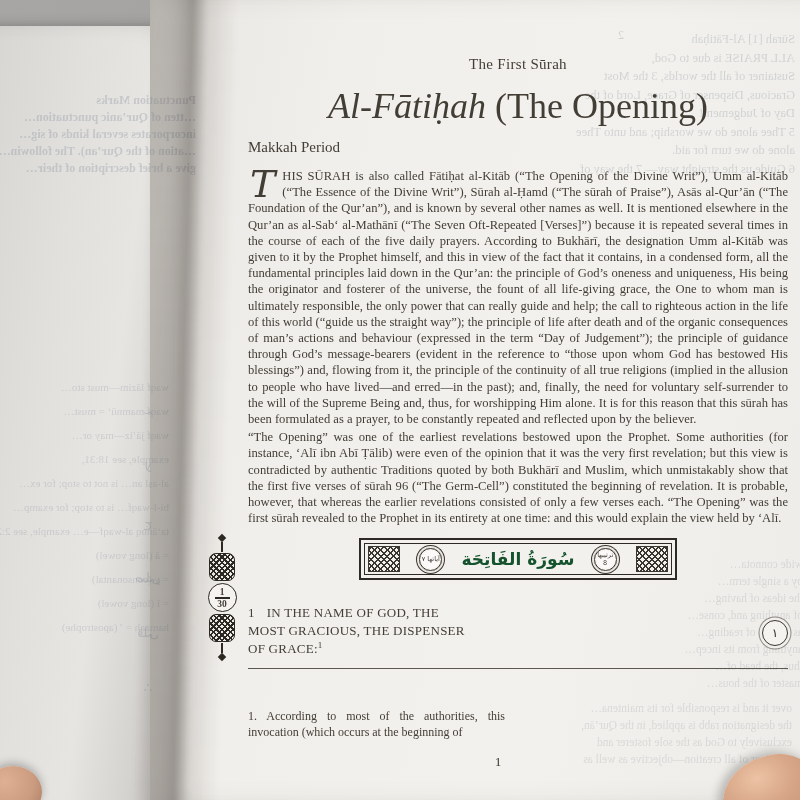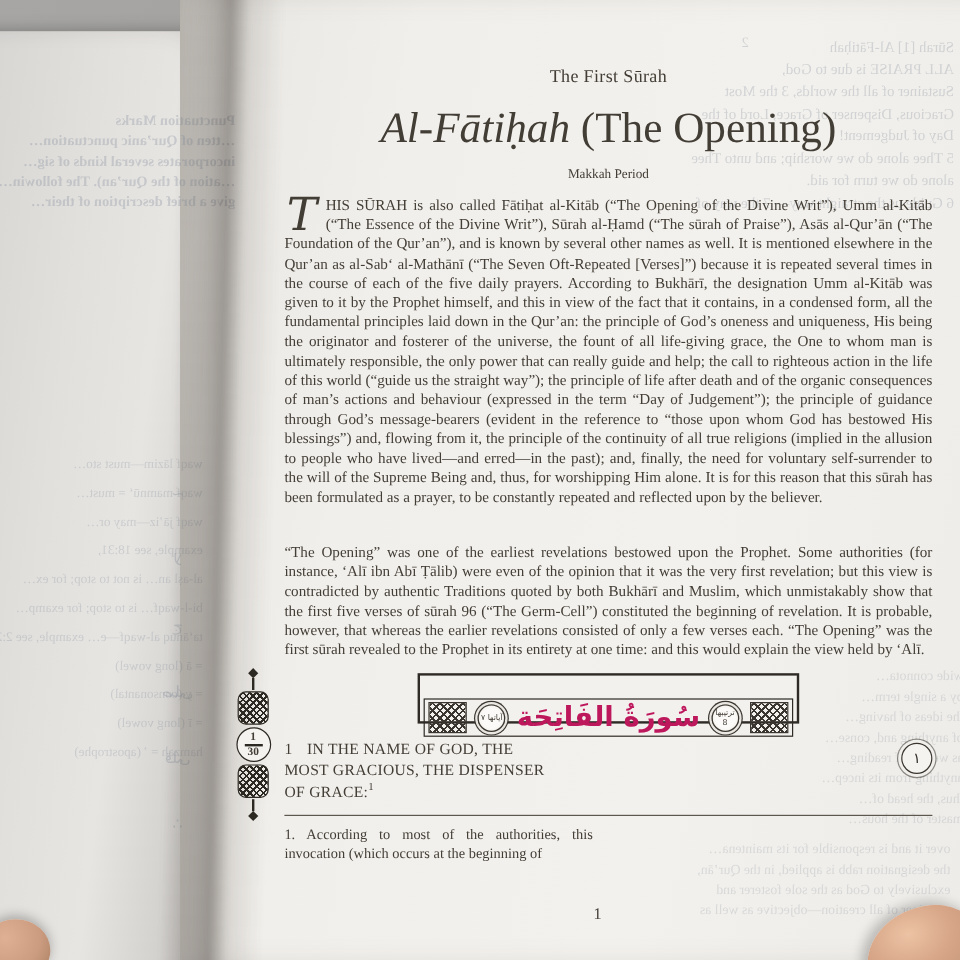--- a/index.html
+++ b/index.html
@@ -32,74 +32,74 @@
   .g-right-top{left:545px;top:30px;width:250px;font-size:12.5px;line-height:18.5px;}
   .g-right-mid{left:628px;top:556px;width:175px;font-size:11.5px;line-height:17px;opacity:.22;}
   .g-right-bot{left:552px;top:700px;width:240px;font-size:11.5px;line-height:17px;opacity:.22;}
   .g-pagenum{left:618px;top:28px;font-size:12px;}
   .g-left-head{left:6px;top:92px;width:190px;font-size:12px;line-height:17px;opacity:.30;font-weight:bold;}
   .g-left-items{left:4px;top:375px;width:165px;font-size:11px;line-height:24px;opacity:.26;}
   .g-left-marks{left:128px;top:385px;width:40px;font-size:13px;line-height:55px;opacity:.30;
     font-family:"DejaVu Sans",sans-serif;text-align:center;}
 
   
-  .page-content{position:absolute;left:237px;top:50px;width:540px;z-index:2;}
+  .page-content{position:absolute;left:248px;top:50px;width:540px;z-index:2;}
   .h-surah{margin:6px 0 0;text-align:center;font-size:15px;font-weight:400;letter-spacing:.3px;}
   .h-title{margin:12px 0 0;text-align:center;font-size:36px;font-weight:400;}
   .h-title .it{font-style:italic;}
-  .h-period{margin:12px 0 0;text-align:center;font-size:11px;font-weight:400;}
+  .h-period{margin:12px 0 0;font-size:15px;font-weight:400;}
   p.body{font-size:12.6px;line-height:16.2px;text-align:justify;margin:0;}
   .it{}
   #para1{margin-top:12px;}
   #para1 .dropcap{float:left;font-size:38px;line-height:30px;font-style:italic;
     font-family:"DejaVu Serif",serif;margin:1px 7px 0 2px;}
-  #para2{margin-top:30px;}
+  #para2{margin-top:2px;}
   #para2::first-line{}
 
   
   .band-row{position:relative;margin-top:12px;height:42px;}
   .band{box-sizing:border-box;margin:0 auto;width:318px;height:42px;border:2px solid #2e2a25;padding:3px;background:rgba(243,241,237,.92);}
   .band-inner{box-sizing:border-box;border:1px solid #2e2a25;height:100%;display:flex;align-items:center;
-    justify-content:space-between;padding:0 3px;margin-top:16px;}
+    justify-content:space-between;padding:0 3px;}
   .knot{width:30px;height:24px;border:1px solid #3a362f;
     background:repeating-linear-gradient(45deg,#3a362f 0 1.5px,transparent 1.5px 4.5px),
                repeating-linear-gradient(-45deg,#3a362f 0 1.5px,transparent 1.5px 4.5px);}
   .med{box-sizing:border-box;width:23px;height:23px;border:1px solid #3a362f;border-radius:50%;
     display:flex;align-items:center;justify-content:center;direction:rtl;
     font:6.5px "DejaVu Sans",sans-serif;text-align:center;
     background:radial-gradient(circle,#fbfaf8 55%,#e9e4dc 100%);
     box-shadow:0 0 0 2px rgba(243,241,237,.95),0 0 0 3px #3a362f;margin:0 4px;}
-  .band-title{direction:rtl;font-family:"DejaVu Sans",sans-serif;font-weight:bold;font-size:23px;color:#be185d;}
+  .band-title{direction:rtl;font-family:"DejaVu Sans",sans-serif;font-weight:bold;font-size:17px;color:#14532d;}
 
   .ornament{position:absolute;left:-43px;top:-4px;width:34px;display:flex;flex-direction:column;
     align-items:center;z-index:3;}
   .orn-stem{width:2px;height:10px;background:#2c2822;}
   .orn-diamond{width:6px;height:6px;background:#2c2822;transform:rotate(45deg);margin:1px 0;}
   .orn-knot{width:24px;height:26px;border:1px solid #2c2822;border-radius:7px;margin:1px 0;
     background:repeating-linear-gradient(45deg,#2c2822 0 1.5px,transparent 1.5px 4px),
                repeating-linear-gradient(-45deg,#2c2822 0 1.5px,transparent 1.5px 4px);}
   .orn-circle{box-sizing:border-box;width:29px;height:29px;border:1.6px solid #2c2822;border-radius:50%;
     background:#f5f3ef;display:flex;flex-direction:column;align-items:center;justify-content:center;
     font-size:9.5px;font-weight:bold;line-height:10px;margin:1px 0;}
   .orn-bar{width:15px;height:1.2px;background:#2c2822;margin:.5px 0;}
 
   
-  .verse-row{display:flex;justify-content:space-between;align-items:flex-start;margin-top:12px;}
+  .verse-row{display:flex;justify-content:space-between;align-items:center;margin-top:24px;}
   .verse-en{width:230px;font-size:13px;line-height:17.6px;letter-spacing:.25px;}
   .verse-en .vnum{margin-right:12px;}
   sup{font-size:9px;line-height:0;}
   .verse-ar{direction:rtl;display:flex;align-items:center;gap:8px;margin-top:4px;
     font-family:"DejaVu Sans",sans-serif;font-size:18px;color:#332f29;}
   .vmark{box-sizing:border-box;width:26px;height:26px;border:1.3px solid #3a362f;border-radius:50%;
     display:flex;align-items:center;justify-content:center;font-size:12px;
     box-shadow:0 0 0 2.5px #f1efeb,0 0 0 3.5px rgba(58,54,47,.55);background:#f5f3ef;flex:0 0 auto;}
 
   .fnrule{border:0;border-top:1.4px solid #5d584f;margin:11px 0 8px;}
   .footnotes{display:flex;gap:26px;font-size:12px;line-height:15.4px;text-align:justify;}
-  .fn-col{width:257px;}
+  .fn-col{width:257px;margin-top:32px;}
 
   .pageno{position:absolute;left:483px;top:754px;width:30px;text-align:center;font-size:13.5px;z-index:2;}
 
   
   .thumb-left{position:absolute;left:-16px;top:766px;width:58px;height:52px;border-radius:50%;
     background:radial-gradient(ellipse at 35% 30%,#e0b094 0%,var(--c-skin) 55%,#a2765b 100%);
     box-shadow:0 -3px 9px rgba(0,0,0,.25);z-index:5;}
   .finger-right{position:absolute;right:-20px;top:756px;width:100px;height:66px;
     border-radius:55% 45% 20% 60% / 70% 65% 25% 35%;transform:rotate(-14deg);
     background:radial-gradient(ellipse at 40% 30%,#ecc3a4 0%,#d6a486 45%,var(--c-skin) 70%,#ab7c5f 100%);

